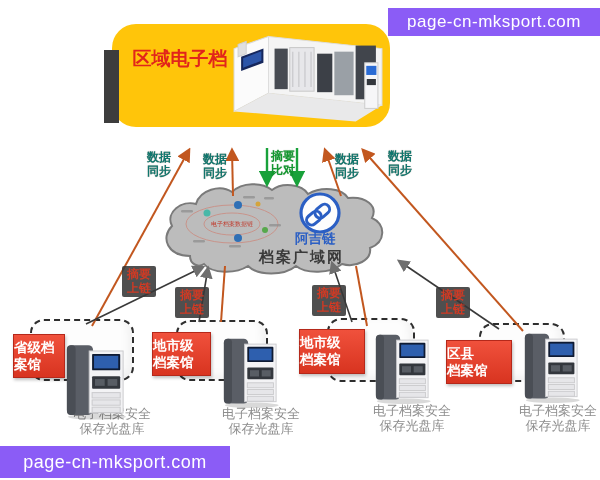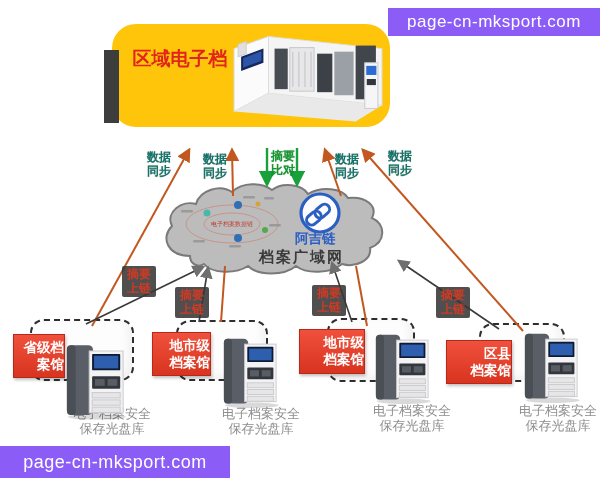--- a/index.html
+++ b/index.html
@@ -26,21 +26,21 @@
   
   .flow{z-index:4;font-weight:bold;font-size:12px;line-height:13.5px;text-align:center;}
   .flow span{display:block;}
   .sync{color:#0f766e;text-shadow:0 0 1px rgba(90,45,15,.45);}
   .cmp{color:#13982f;text-shadow:0 0 1px rgba(10,70,20,.4);}
   .chainup{color:#d03a24;background:rgba(55,55,55,.88);padding:2px 3px;border-radius:2px;}
   
   .card{background:#fdfdfd;border:2px dashed #2e2e2e;border-radius:14px;z-index:2;
         box-shadow:inset -4px -4px 10px rgba(0,0,0,.05);}
   .badge{background:linear-gradient(180deg,#f0513c,#d83420);border:1px solid #b5281a;color:#fff;
-         z-index:4;text-align:right;font-weight:bold;font-size:13.5px;line-height:17px;padding-top:4px;
+         z-index:4;text-align:left;font-weight:bold;font-size:13.5px;line-height:17px;padding-top:4px;
          box-shadow:1px 2px 3px rgba(0,0,0,.25);}
   .badge span{display:block;}
   .machine{z-index:3;}
   .caption{z-index:2;color:#8d8d8d;font-size:13px;line-height:14.5px;text-align:center;font-weight:500;}
   .caption span{display:block;}
   .wires{left:0;top:0;z-index:3;}
 </style>
 </head>
 <body>
 

